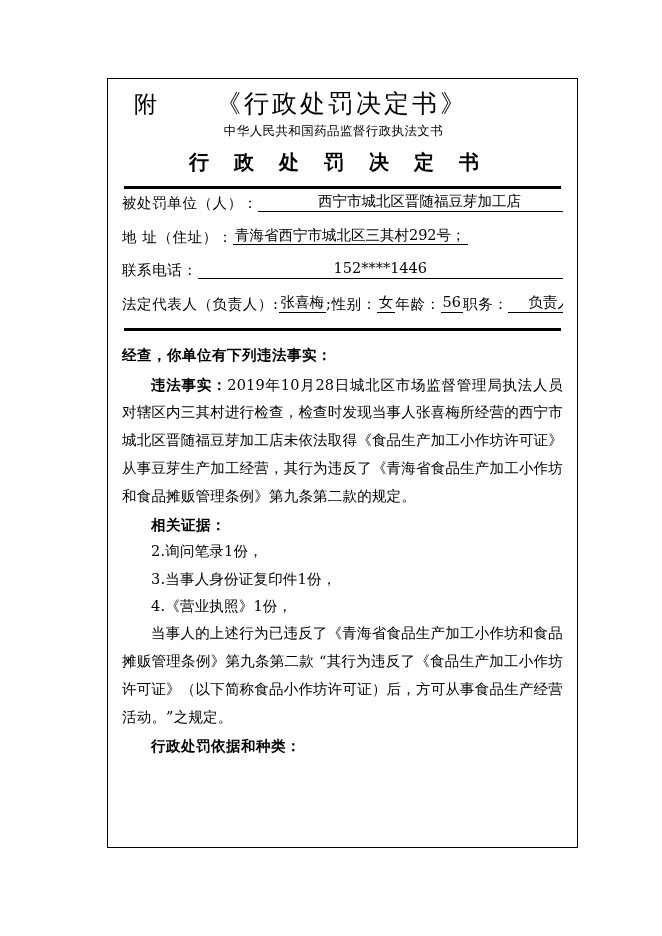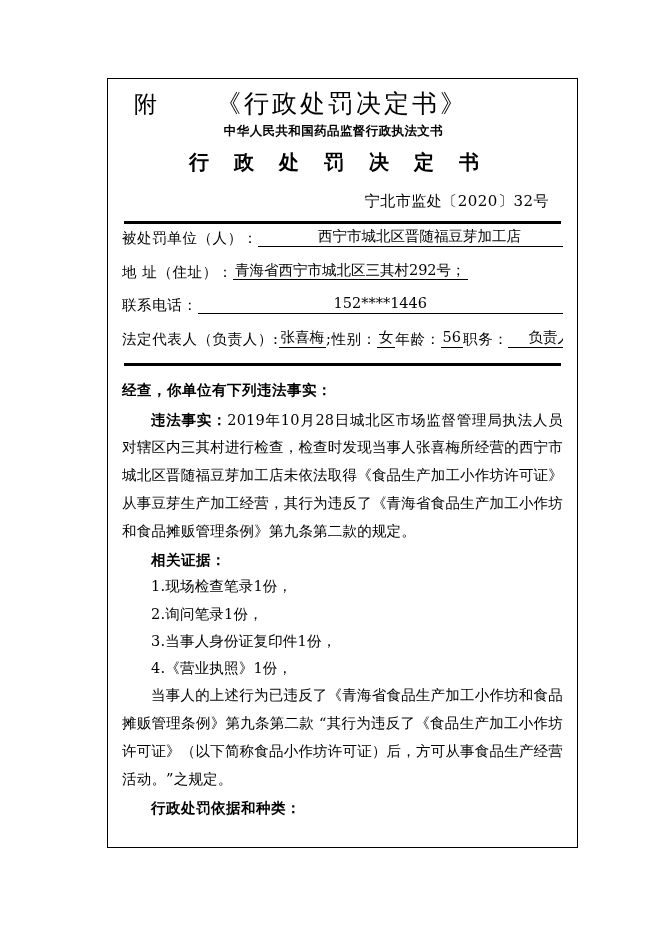--- a/index.html
+++ b/index.html
@@ -52,21 +52,21 @@
   .hdr-maintitle {
     font-size: 25px;
     letter-spacing: 3px;
     margin-left: 58px;
     white-space: nowrap;
   }
 
   .hdr-sub {
     text-align: center;
     font-size: 12.5px;
-    font-weight: bold;
+    font-weight: normal;
     letter-spacing: 0.4px;
     margin-top: 2px;
     padding-right: 18px;
   }
 
   .hdr-title2 {
     text-align: center;
     font-size: 20px;
     font-weight: bold;
     letter-spacing: 9px;
@@ -180,21 +180,20 @@
 
     <div class="hdr-row1">
       <span class="hdr-attach">附</span>
       <span class="hdr-maintitle">《行政处罚决定书》</span>
     </div>
 
     <div class="hdr-sub">中华人民共和国药品监督行政执法文书</div>
 
     <div class="hdr-title2">行 政 处 罚 决 定 书</div>
 
-    <div class="hdr-docno">宁北市监处〔2020〕32号</div>
 
     <div class="rule-thick"></div>
 
     <div class="fields">
 
       <div class="field-row">
         <span class="field-label">被处罚单位（人）：</span>
         <span class="field-value indent-val">西宁市城北区晋随福豆芽加工店</span>
       </div>
 
@@ -228,21 +227,20 @@
 
       <p class="p-bold">经查，你单位有下列违法事实：</p>
 
       <p class="p-just indent2">
         <span class="lead-bold">违法事实：</span><span>2019年10月28日城北区市场监督管理局执法人员对辖区内三其村进行检查，检查时发现当事人张喜梅所经营的西宁市城北区晋随福豆芽加工店未依法取得《食品生产加工小作坊许可证》从事豆芽生产加工经营，其行为违反了《青海省食品生产加工小作坊和食品摊贩管理条例》第九条第二款的规定。</span>
       </p>
 
       <p class="sec-heading">相关证据：</p>
 
       <ul class="evid-list">
-        <li class="evid-item">1.现场检查笔录1份，</li>
         <li class="evid-item">2.询问笔录1份，</li>
         <li class="evid-item">3.当事人身份证复印件1份，</li>
         <li class="evid-item">4.《营业执照》1份，</li>
       </ul>
 
       <p class="p-just indent2">当事人的上述行为已违反了《青海省食品生产加工小作坊和食品摊贩管理条例》第九条第二款 “其行为违反了《食品生产加工小作坊许可证》（以下简称食品小作坊许可证）后，方可从事食品生产经营活动。”之规定。</p>
 
       <p class="sec-heading">行政处罚依据和种类：</p>
 
     </div>

